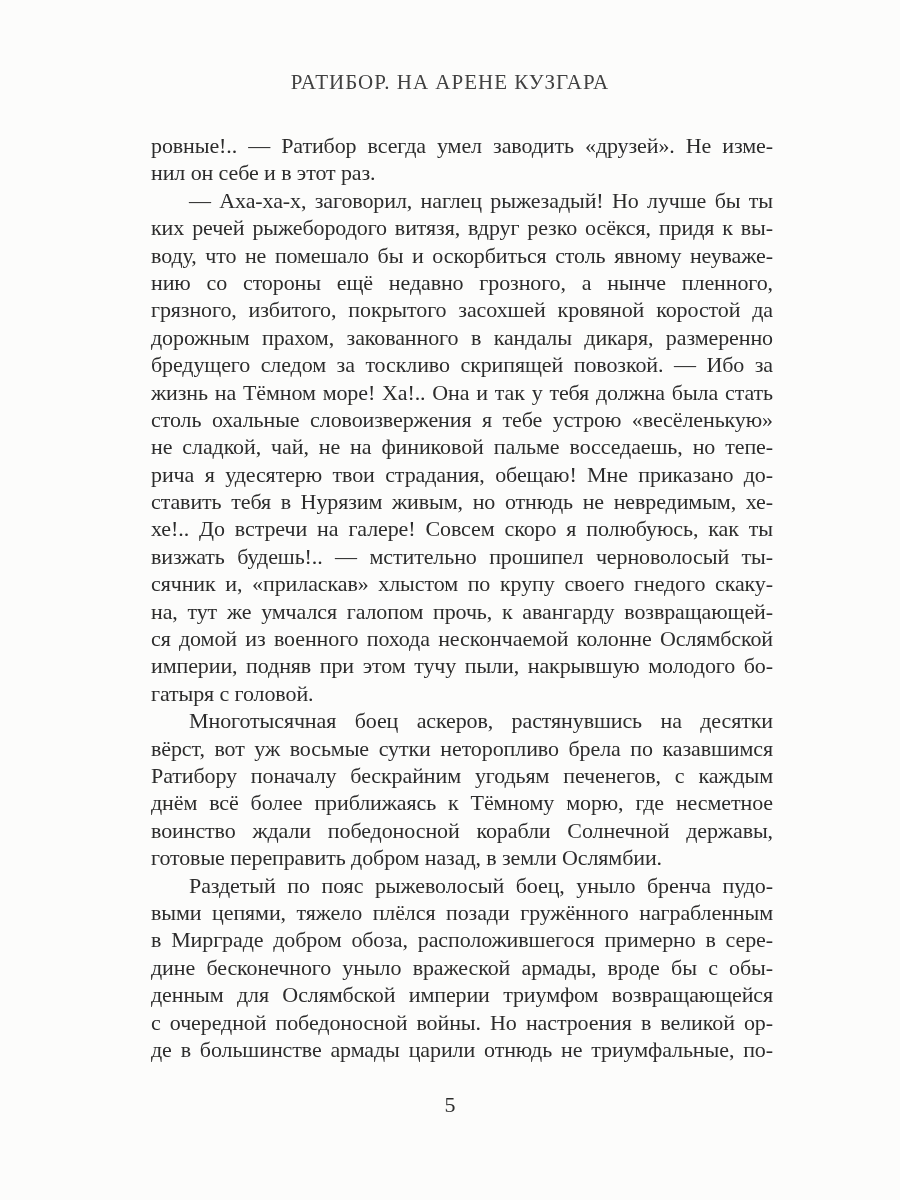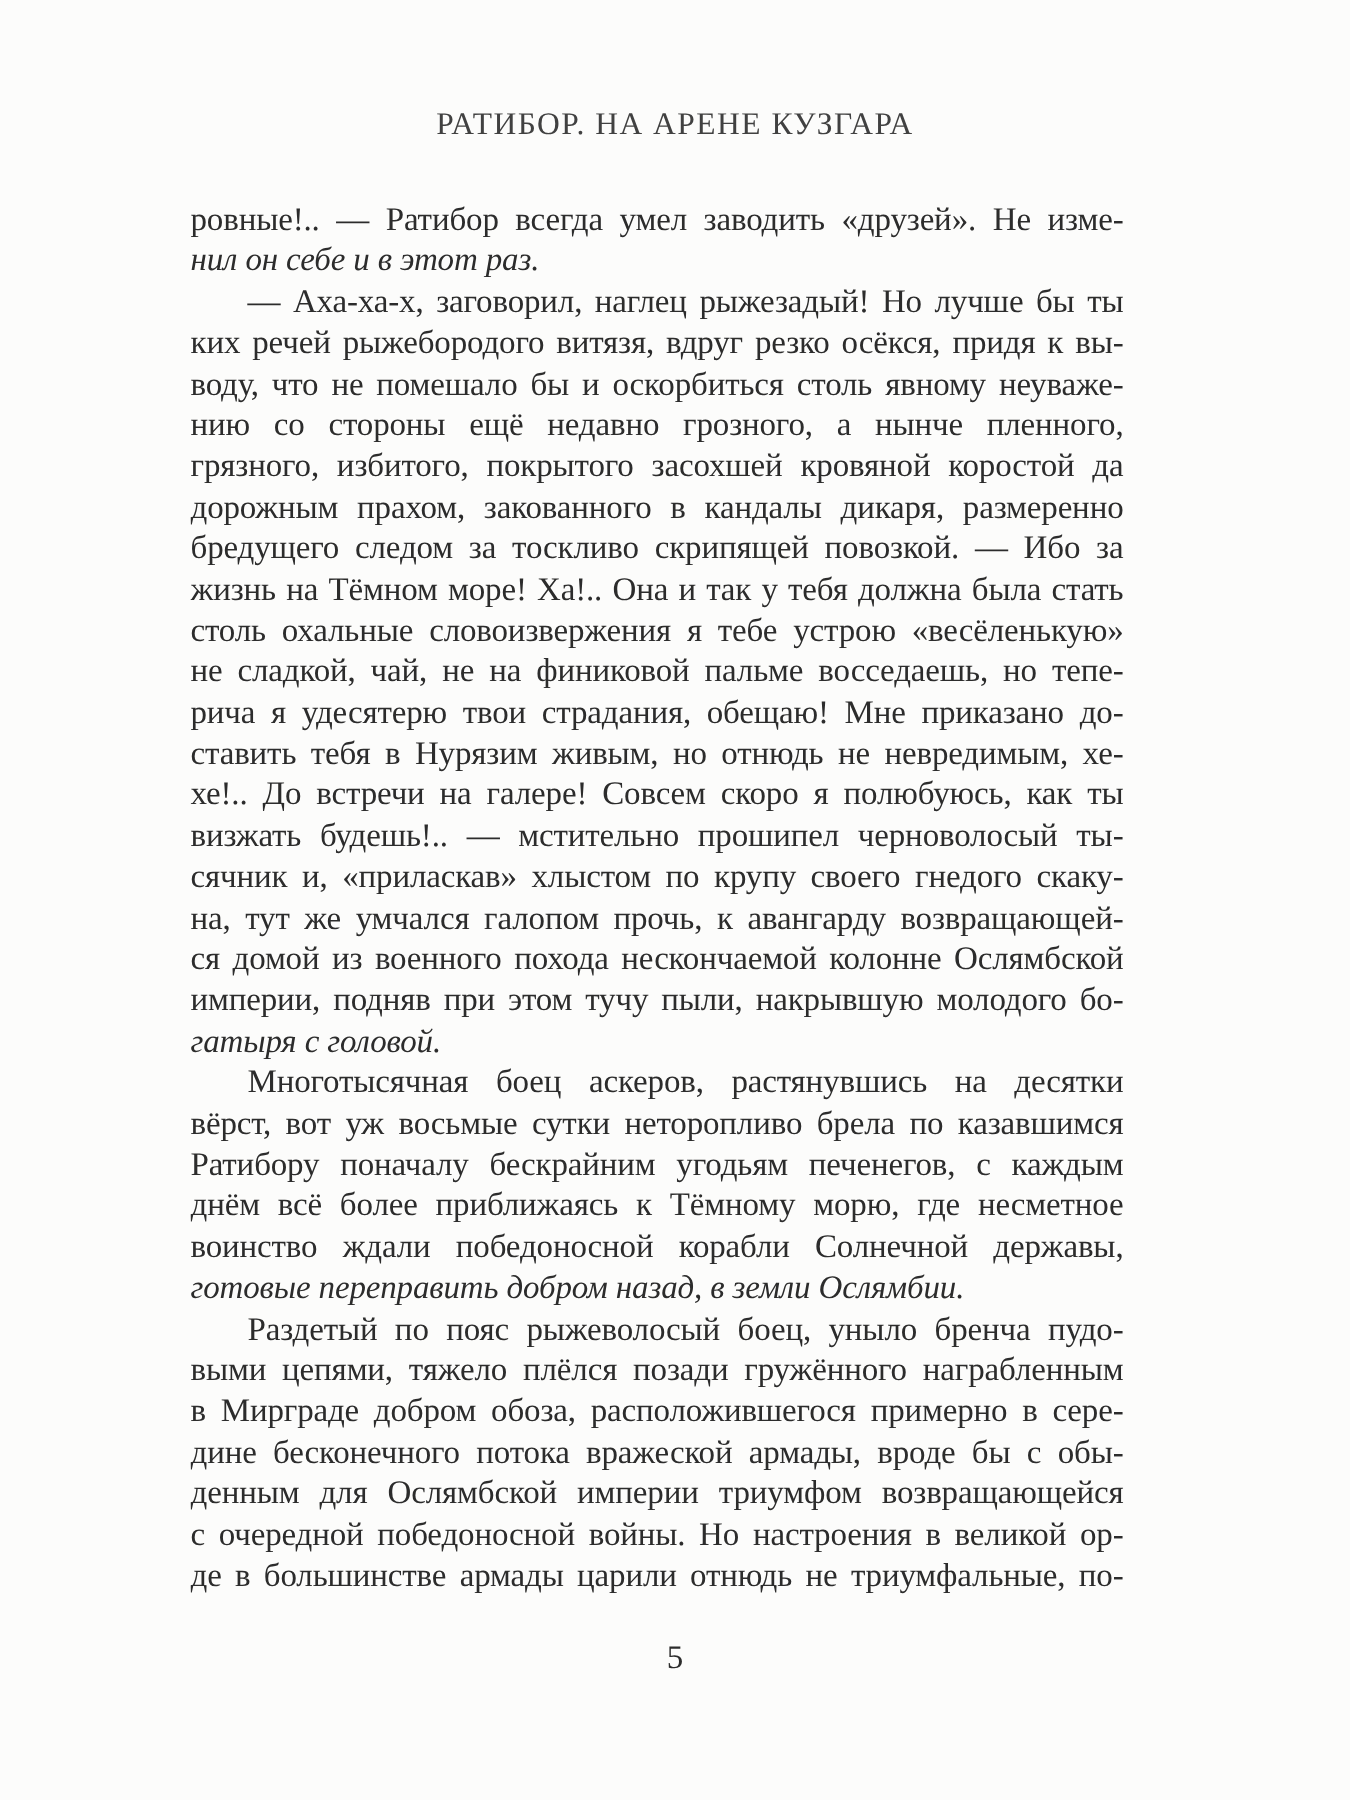--- a/index.html
+++ b/index.html
@@ -22,35 +22,35 @@
   .running-title {
     position: absolute;
     top: 70px; left: 139px; width: 622px;
     text-align: center;
     font-size: 21px;
     letter-spacing: 1px;
     color: var(--header-text);
   }
   .page-text {
     position: absolute;
-    top: 132px; left: 127px; width: 622px;
+    top: 132px; left: 151px; width: 622px;
     font-size: 22px;
     line-height: 27.4px;
     color: var(--text);
     letter-spacing: -0.1px;
   }
   .paragraph { display: block; }
   .line {
     text-align: justify;
     text-align-last: justify;
     height: 27.4px;
     overflow: hidden;
     white-space: normal;
   }
-  .line.end { text-align-last: left; font-style: italic; }
+  .line.end { text-align-last: left; }
   .line.indent { text-indent: 38px; }
   .page-number {
     position: absolute;
     top: 1092px; left: 139px; width: 622px;
     text-align: center;
     font-size: 22px;
     color: var(--text);
   }
 </style>
 </head>
@@ -90,21 +90,21 @@
         <div class="line">вёрст, вот уж восьмые сутки неторопливо брела по казавшимся</div>
         <div class="line">Ратибору поначалу бескрайним угодьям печенегов, с каждым</div>
         <div class="line">днём всё более приближаясь к Тёмному морю, где несметное</div>
         <div class="line">воинство ждали победоносной корабли Солнечной державы,</div>
         <div class="line end">готовые переправить добром назад, в земли Ослямбии.</div>
       </div>
       <div class="paragraph">
         <div class="line indent">Раздетый по пояс рыжеволосый боец, уныло бренча пудо-</div>
         <div class="line">выми цепями, тяжело плёлся позади гружённого награбленным</div>
         <div class="line">в Мирграде добром обоза, расположившегося примерно в сере-</div>
-        <div class="line">дине бесконечного потока вражеской армады, вроде бы с обы-</div>
+        <div class="line">дине бесконечного уныло вражеской армады, вроде бы с обы-</div>
         <div class="line">денным для Ослямбской империи триумфом возвращающейся</div>
         <div class="line">с очередной победоносной войны. Но настроения в великой ор-</div>
         <div class="line">де в большинстве армады царили отнюдь не триумфальные, по-</div>
       </div>
     </div>
 
   <div class="page-number">5</div>
 </div>
 
 </body></html>

